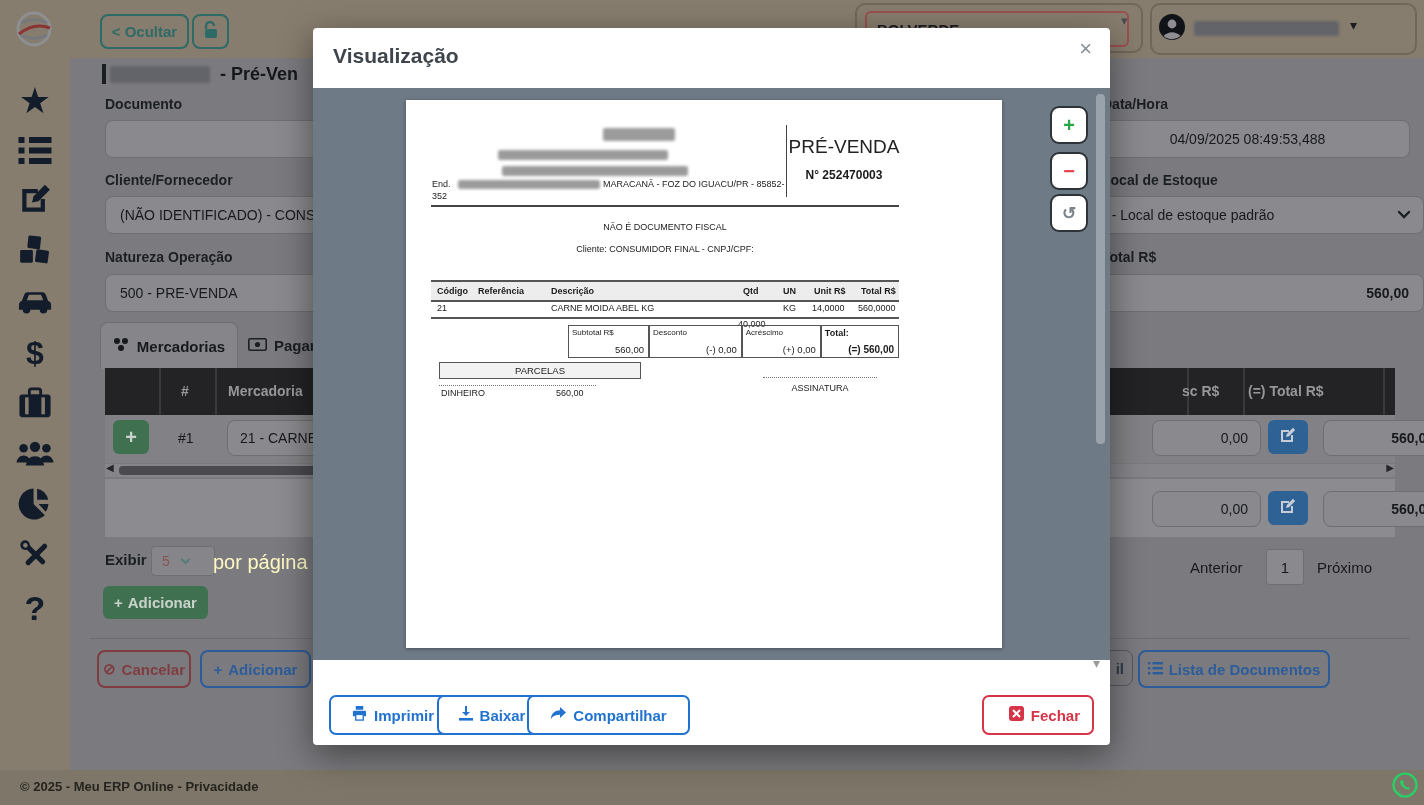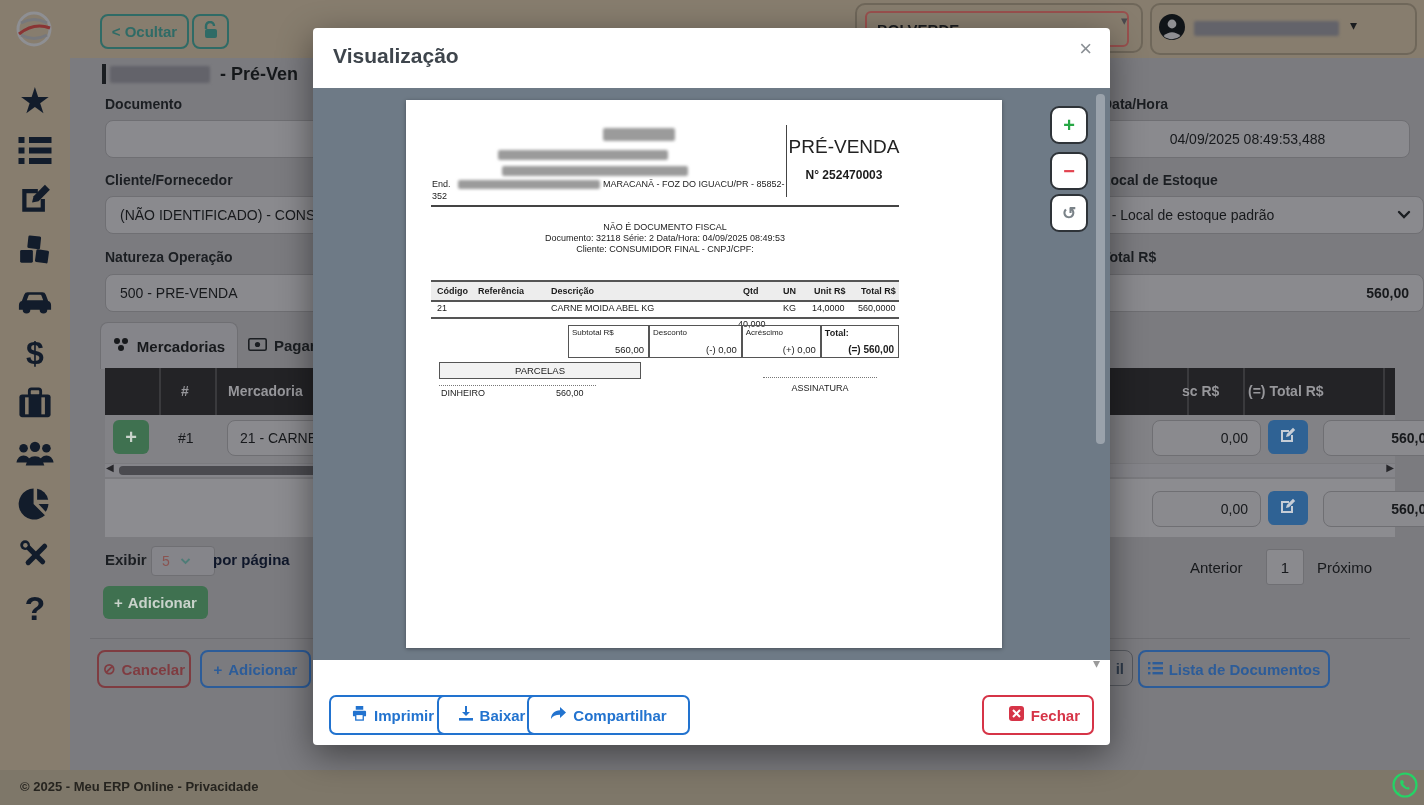--- a/index.html
+++ b/index.html
@@ -273,21 +273,21 @@
         </div>
     </div>
 
     <div class="abs" style="left:35px;top:493px;font-size:15px;font-weight:bold;color:#1B1E22;">Exibir</div>
     <div class="abs" style="left:81px;top:488px;width:52px;height:28px;border:1px solid #6F6F73;border-radius:4px;background:#85858A;display:flex;align-items:center;padding-left:10px;gap:10px;font-size:14px;color:#8A5350;">
       <span>5</span>
       <svg width="11" height="10" viewBox="0 0 11 10">
           <path d="M1.5 3l4 4 4-4" fill="none" stroke="#4E7C77" stroke-width="1.8"></path>
         </svg>
     </div>
-    <div class="abs" style="left:143px;top:493px;font-size:15px;font-weight:bold;color:#0f172a;">por página</div>
+    <div class="abs" style="left:143px;top:493px;font-size:20px;font-weight:normal;color:#fef9c3;">por página</div>
     <div class="abs greenbtn-sm" style="left:33px;top:528px;width:105px;height:33px;font-size:15px;gap:5px;">
       <span>+</span>
       <span>Adicionar</span>
     </div>
 
     <span class="abs" style="left:1120px;top:501px;font-size:15px;color:#17191C;">Anterior</span>
     <div class="abs" style="left:1196px;top:491px;width:36px;height:34px;border:1px solid #6F6F73;background:#8A8A8E;display:flex;align-items:center;justify-content:center;font-size:15px;color:#17191C;border-radius:3px;">
         <span>1</span>
       </div>
     <span class="abs" style="left:1247px;top:501px;font-size:15px;color:#17191C;">Próximo</span>
@@ -347,21 +347,20 @@
         <span class="abs r" style="left:197px;top:79px;">MARACANÃ - FOZ DO IGUACU/PR - 85852-</span>
         <span class="abs r" style="left:26px;top:91px;">352</span>
 
         <div class="abs" style="left:380px;top:25px;width:1px;height:72px;background:#444;"></div>
         <div class="abs rc" style="left:382px;top:36px;width:112px;font-size:19px;color:#222;">PRÉ-VENDA</div>
         <div class="abs rc" style="left:382px;top:68px;width:112px;font-size:12px;font-weight:bold;">N° 252470003</div>
 
         <div class="abs" style="left:25px;top:105px;width:468px;height:2px;background:#444;"></div>
 
         <div class="abs rc r" style="left:25px;top:122px;width:468px;">NÃO É DOCUMENTO FISCAL</div>
-        <div class="abs rc r" style="left:25px;top:133px;width:468px;">Documento: 32118 Série: 2 Data/Hora: 04/09/2025 08:49:53</div>
         <div class="abs rc r" style="left:25px;top:144px;width:468px;">Cliente: CONSUMIDOR FINAL - CNPJ/CPF:</div>
 
         <div class="abs" style="left:25px;top:180px;width:468px;height:22px;background:#EDEDED;border-top:2px solid #555;border-bottom:2px solid #555;box-sizing:border-box;">
           <span class="abs r" style="left:6px;top:4px;font-weight:bold;">Código</span>
           <span class="abs r" style="left:47px;top:4px;font-weight:bold;">Referência</span>
           <span class="abs r" style="left:120px;top:4px;font-weight:bold;">Descrição</span>
           <span class="abs r" style="left:312px;top:4px;font-weight:bold;">Qtd</span>
           <span class="abs r" style="left:352px;top:4px;font-weight:bold;">UN</span>
           <span class="abs r" style="left:383px;top:4px;font-weight:bold;">Unit R$</span>
           <span class="abs r" style="left:430px;top:4px;font-weight:bold;">Total R$</span>

